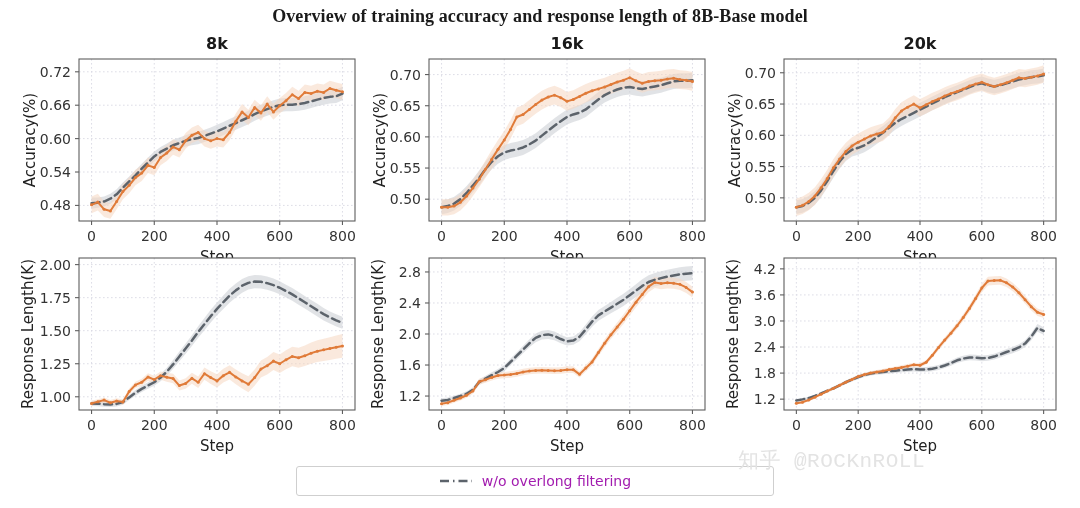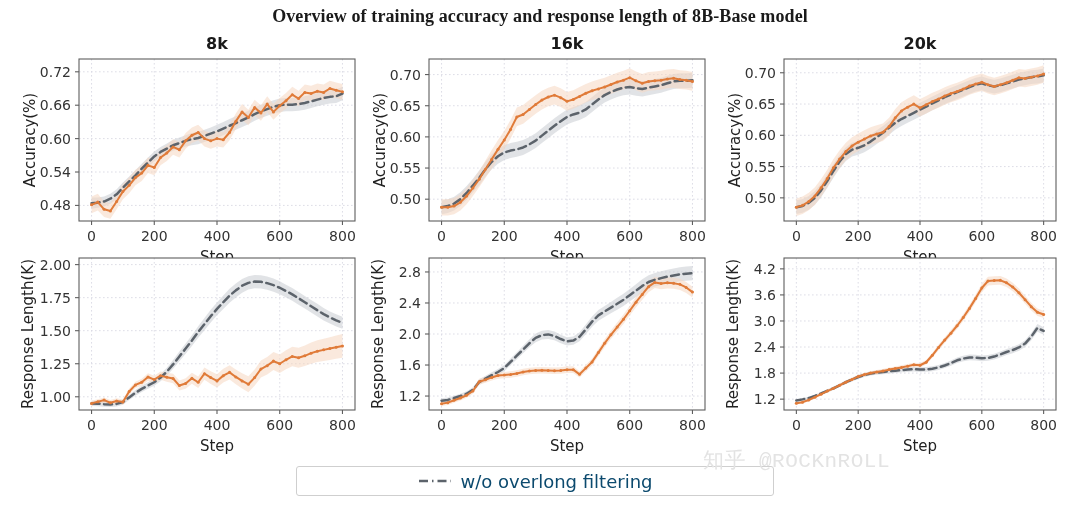--- a/index.html
+++ b/index.html
@@ -3,21 +3,21 @@
 <meta charset="utf-8">
 <style>
   html,body{margin:0;padding:0;}
   body{
     width:1080px;height:508px;
     background:#ffffff;
     font-family:"DejaVu Sans", sans-serif;
     overflow:hidden;
     position:relative;
   }
-  #figure{position:relative;width:904px;height:508px;}
+  #figure{position:relative;width:904px;height:508px;padding-left:35px;}
   .fig-title{
     position:absolute;top:6px;left:0;width:1080px;
     text-align:center;
     font-family:"Liberation Serif", serif;
     font-weight:bold;font-size:18px;color:#1a1a1a;
     letter-spacing:.1px;
   }
   svg{display:block;}
   .panel-title{
     font-family:"DejaVu Sans", sans-serif;
@@ -38,21 +38,21 @@
   .tickmark{stroke:#5e5e5e;stroke-width:1.1;}
   .legend-box{
     position:absolute;left:296px;top:466px;width:478px;height:30px;
     border:1px solid #cfcfcf;border-radius:3px;background:#fff;
     display:flex;align-items:center;justify-content:center;gap:34px;
     box-sizing:border-box;
   }
   .legend-item{display:flex;align-items:center;gap:9px;}
   .legend-label{
     font-family:"DejaVu Sans", sans-serif;
-    font-size:18px;color:#0c4a6e;white-space:nowrap;
+    font-size:14px;color:#a21caf;white-space:nowrap;
   }
   .watermark{
     position:absolute;right:14px;top:446px;
     font-family:Liberation Mono, monospace;
     font-size:21px;color:#e3e3e3;letter-spacing:.5px;
     user-select:none;pointer-events:none;
   }
 </style>
 </head>
 <body>

